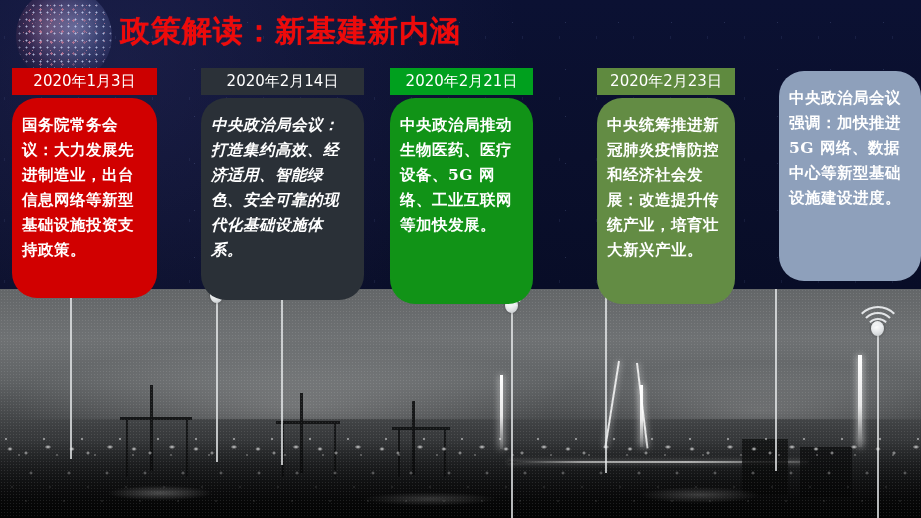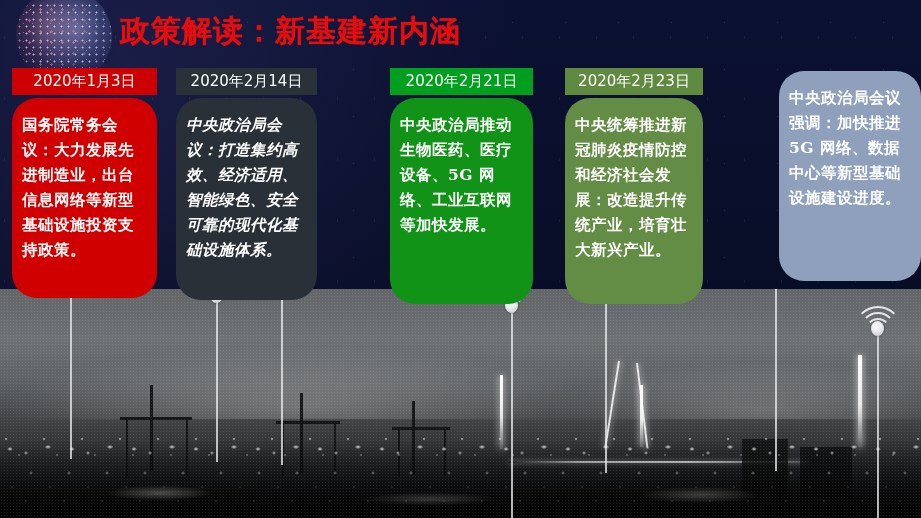--- a/index.html
+++ b/index.html
@@ -254,31 +254,31 @@
     </div>
   </div>
 
   <div class="cards">
 
     <div class="card" style="left:12px;width:145px;">
       <div class="card-head" style="background:#cc0000;">2020年1月3日</div>
       <div class="card-body" style="background:#d10000;height:178px;">国务院常务会议：大力发展先进制造业，出台信息网络等新型基础设施投资支持政策。</div>
     </div>
 
-    <div class="card" style="left:176px;width:141px;">
+    <div class="card" style="left:201px;width:163px;">
       <div class="card-head" style="background:#2b3138;">2020年2月14日</div>
       <div class="card-body" style="background:#2a3037;height:180px;font-style:italic;">中央政治局会议：打造集约高效、经济适用、智能绿色、安全可靠的现代化基础设施体系。</div>
     </div>
 
     <div class="card" style="left:390px;width:143px;">
       <div class="card-head" style="background:#00a01e;">2020年2月21日</div>
       <div class="card-body" style="background:#119317;height:184px;">中央政治局推动生物医药、医疗设备、5G 网络、工业互联网等加快发展。</div>
     </div>
 
-    <div class="card" style="left:565px;width:138px;">
+    <div class="card" style="left:597px;width:138px;">
       <div class="card-head" style="background:#5f8a3f;">2020年2月23日</div>
       <div class="card-body" style="background:#638c44;height:184px;">中央统筹推进新冠肺炎疫情防控和经济社会发展：改造提升传统产业，培育壮大新兴产业。</div>
     </div>
 
     <div class="card" style="left:779px;width:142px;">
       <div class="card-body" style="background:#8ea0bb;height:188px;">中央政治局会议强调：加快推进5G 网络、数据中心等新型基础设施建设进度。</div>
     </div>
 
   </div>
 

